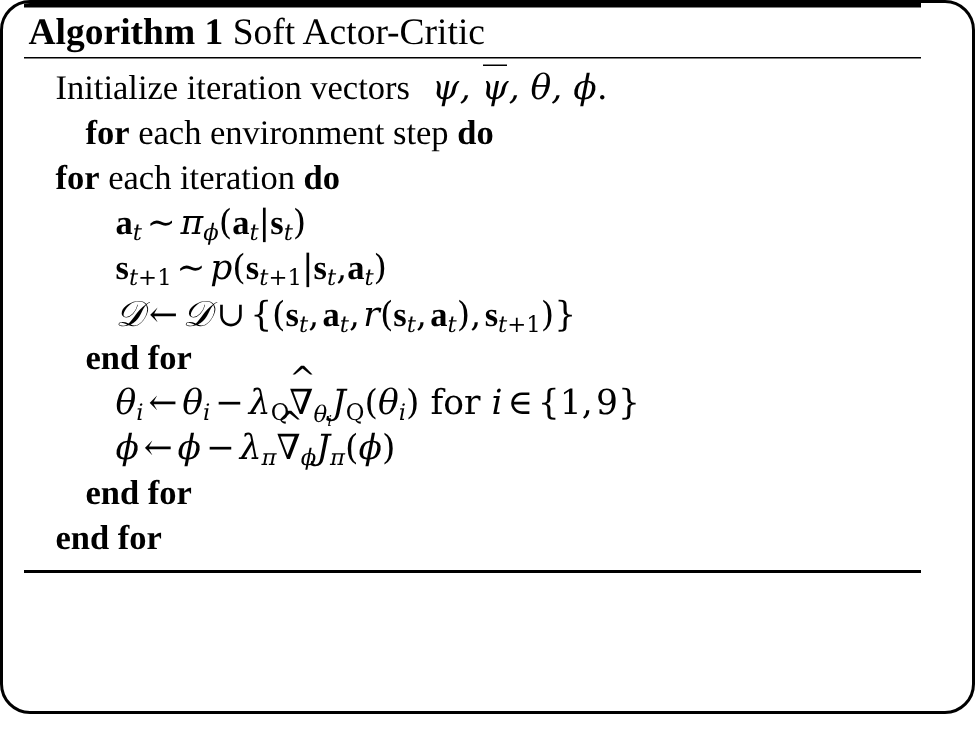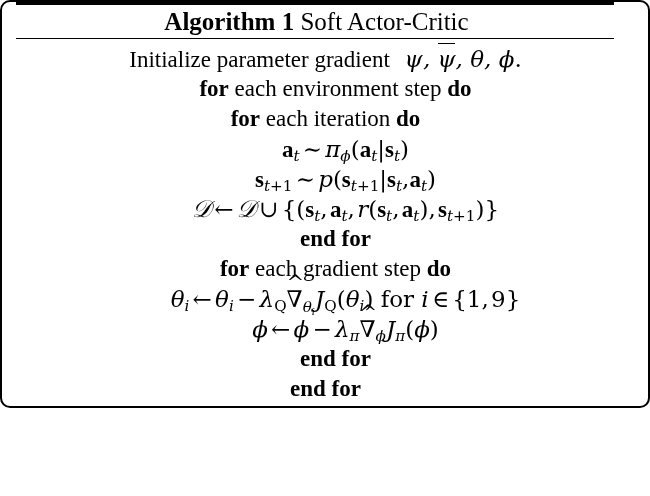--- a/index.html
+++ b/index.html
@@ -14,27 +14,26 @@
     color: #000000;
     overflow: hidden;
   }
 
   
   #figure-frame {
     position: absolute;
     left: 0;
     top: 0;
     width: 650px;
-    height: 408px;
+    height: 476px;
     box-sizing: border-box;
     border: 2px solid #000000;
-    border-radius: 10px;
+    border-radius: 20px;
     background: #ffffff;
     overflow: hidden;
-    text-align: center;
   }
 
   #algorithm-block {
     position: absolute;
     left: 14px;
     top: 0px;
     width: 598px;
   }
 
   .rule-thick {
@@ -152,43 +151,40 @@
   <div id="algorithm-block">
 
     <div class="rule-thick"></div>
 
     <div id="algorithm-title"><span class="kw">Algorithm 1</span><span>&nbsp;</span><span>Soft Actor-Critic</span></div>
 
     <div class="rule-thin"></div>
 
     <div id="algorithm-body">
 
-      <div class="line ind1"><span>Initialize parameter gradient</span><span class="math">
+      <div class="line ind1"><span>Initialize iteration vectors</span><span class="math">
           &nbsp;<span class="thin">ψ</span>,&nbsp;<span class="bar">ψ</span>,&nbsp;θ,&nbsp;ϕ<span class="rm">.</span>
         </span></div>
 
       <div class="line ind2"><span class="kw">for</span>
         <span>each environment step</span>
         <span class="kw">do</span></div>
 
       <div class="line ind1"><span class="kw">for</span>
         <span>each iteration</span>
         <span class="kw">do</span></div>
 
       <div class="line ind3"><span class="math"><span class="bsym">a</span><sub>t</sub><span class="op">∼</span>π<sub>ϕ</sub><span class="mathup">(</span><span class="bsym">a</span><sub>t</sub><span class="mathup">|</span><span class="bsym">s</span><sub>t</sub><span class="mathup">)</span></span></div>
 
       <div class="line ind3"><span class="math"><span class="bsym">s</span><sub>t<span class="mathup">+1</span></sub><span class="op">∼</span>p<span class="mathup">(</span><span class="bsym">s</span><sub>t<span class="mathup">+1</span></sub><span class="mathup">|</span><span class="bsym">s</span><sub>t</sub><span class="mathup">,</span><span class="bsym">a</span><sub>t</sub><span class="mathup">)</span></span></div>
 
       <div class="line ind3"><span class="math"><span class="cal">𝒟</span><span class="op">←</span><span class="cal">𝒟</span><span class="op">∪</span><span class="mathup">{(</span><span class="bsym">s</span><sub>t</sub><span class="mathup">,</span> <span class="bsym">a</span><sub>t</sub><span class="mathup">,</span> r<span class="mathup">(</span><span class="bsym">s</span><sub>t</sub><span class="mathup">,</span> <span class="bsym">a</span><sub>t</sub><span class="mathup">)</span><span class="mathup">,</span> <span class="bsym">s</span><sub>t<span class="mathup">+1</span></sub><span class="mathup">)}</span></span></div>
 
       <div class="line ind2"><span class="kw">end for</span></div>
 
-      <div class="line ind2"><span class="kw">for</span>
-        <span>each gradient step</span>
-        <span class="kw">do</span></div>
 
 
       <div class="line ind3"><span class="math">θ<sub>i</sub><span class="op">←</span>θ<sub>i</sub><span class="op">−</span>λ<sub><span class="mathup">Q</span></sub><span class="hatted">∇</span><sub>θ<sub>i</sub></sub>J<sub><span class="mathup">Q</span></sub><span class="mathup">(</span>θ<sub>i</sub><span class="mathup">)</span>
           <span class="rm">for</span>
           <span>i</span><span class="op">∈</span><span class="mathup">{1, 9}</span></span></div>
 
       <div class="line ind3"><span class="math">ϕ<span class="op">←</span>ϕ<span class="op">−</span>λ<sub>π</sub><span class="hatted">∇</span><sub>ϕ</sub>J<sub>π</sub><span class="mathup">(</span>ϕ<span class="mathup">)</span></span></div>
 
 
       <div class="line ind2"><span class="kw">end for</span></div>

